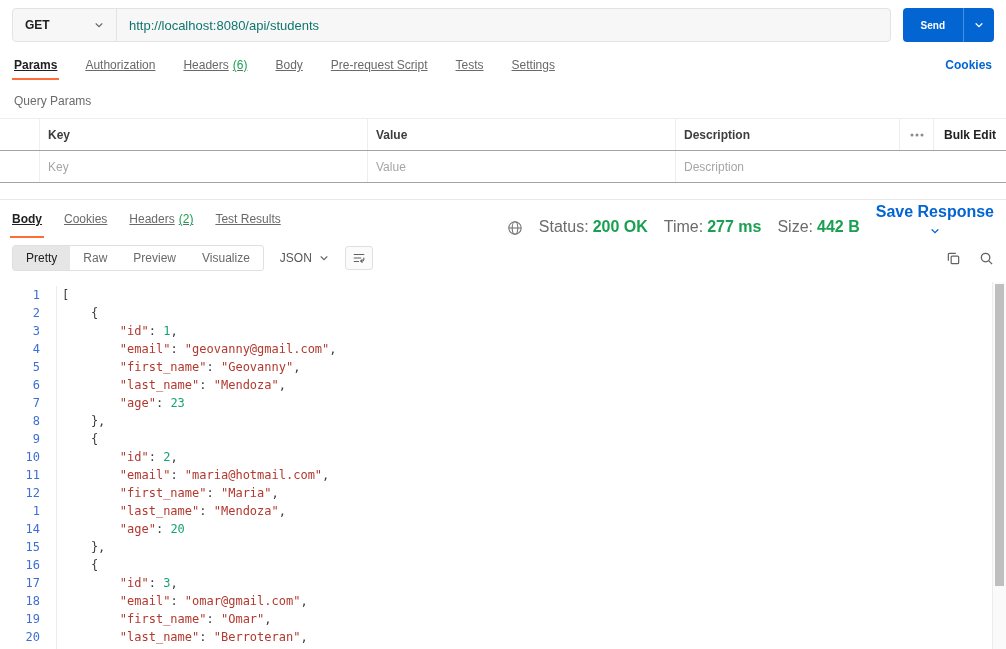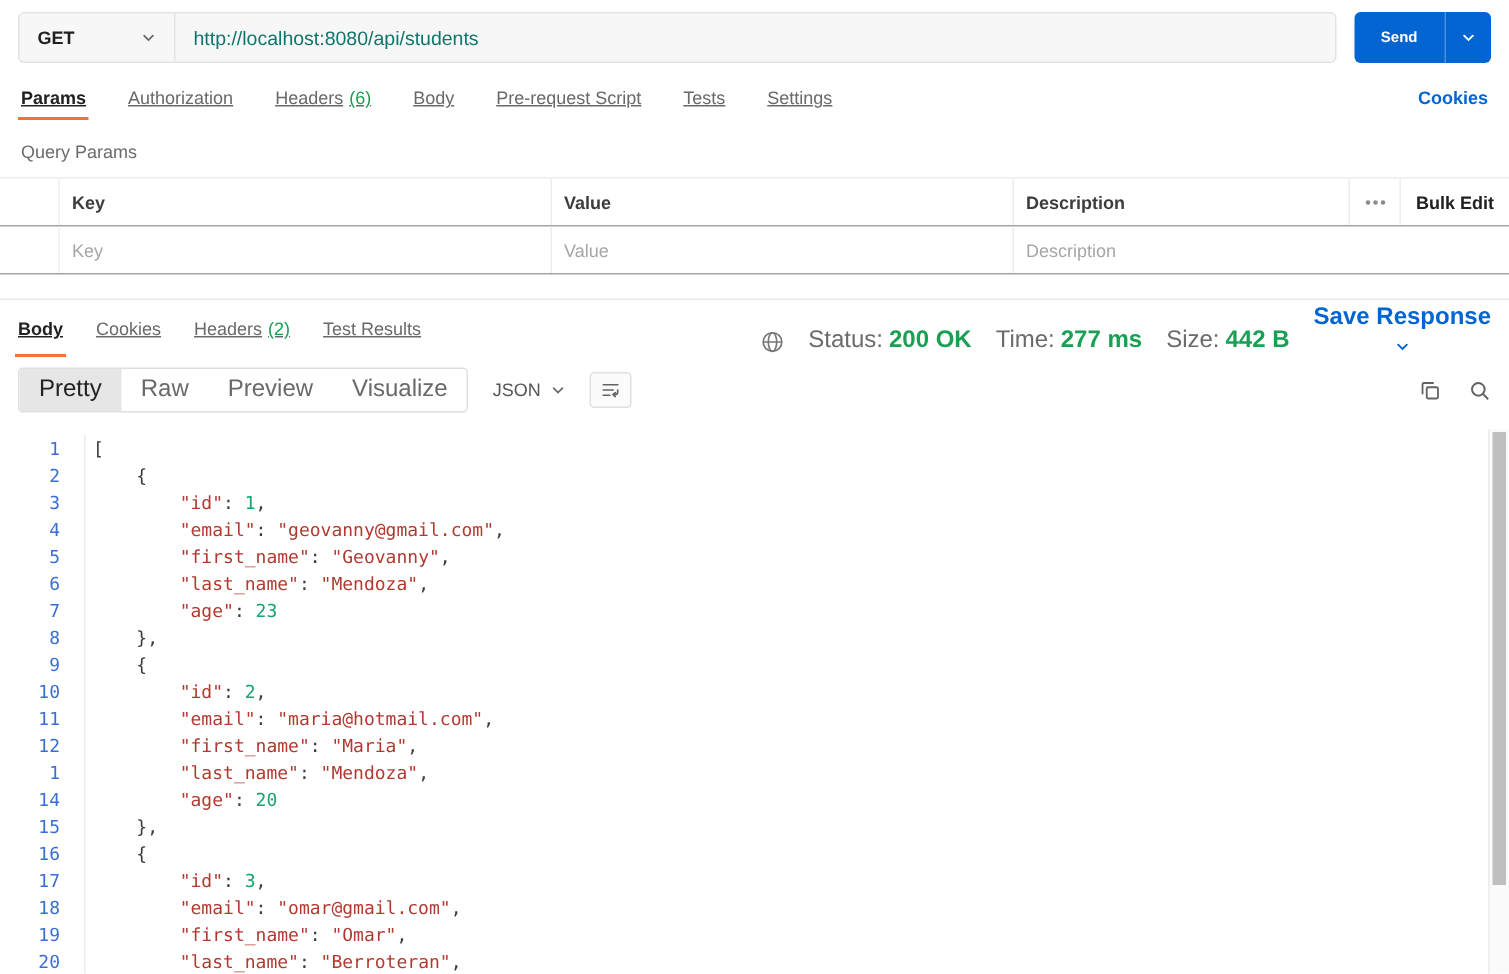--- a/index.html
+++ b/index.html
@@ -60,21 +60,21 @@
   .resp-tabs { display:flex; align-items:center; gap:22px; height:100%; }
   .resp-meta { margin-left:auto; display:flex; align-items:flex-end; gap:16px; font-size:16px; }
   .meta-pair { display:flex; align-items:center; gap:4px; }
   .meta-label { color:#6b6b6b; }
   .meta-value { color:#1aa053; font-weight:600; }
   .save-resp { display:flex; align-items:center; gap:5px; color:#0265d2; font-weight:700; cursor:pointer;flex-direction:column; }
 
   
   .resp-toolbar { display:flex; align-items:center; padding:7px 12px 11px; }
   .seg-group { display:flex; border:1px solid #e0e0e0; border-radius:3px; overflow:hidden; }
-  .seg { padding:5px 13px; font-size:16px; color:#696969; cursor:pointer;text-align:right; }
+  .seg { padding:5px 13px; font-size:12px; color:#696969; cursor:pointer;text-align:right; }
   .seg.active { background:#e6e6e6; color:#212121; }
   .lang-select { margin-left:16px; display:flex; align-items:center; gap:7px; font-size:12px; color:#555; cursor:pointer; }
   .wrap-btn { margin-left:16px; width:28px; height:24px; border:1px solid #e0e0e0; border-radius:3px; display:flex; align-items:center; justify-content:center; cursor:pointer; background:#fbfbfb; }
   .toolbar-right { margin-left:auto; display:flex; align-items:center; gap:18px; }
   .icon-btn { display:flex; align-items:center; justify-content:center; cursor:pointer; }
 
   
   .code-wrap {
     position:relative; display:flex; height:387px; overflow:hidden;
     font-family:"DejaVu Sans Mono", monospace; font-size:12px; line-height:18px; padding-top:4px;

